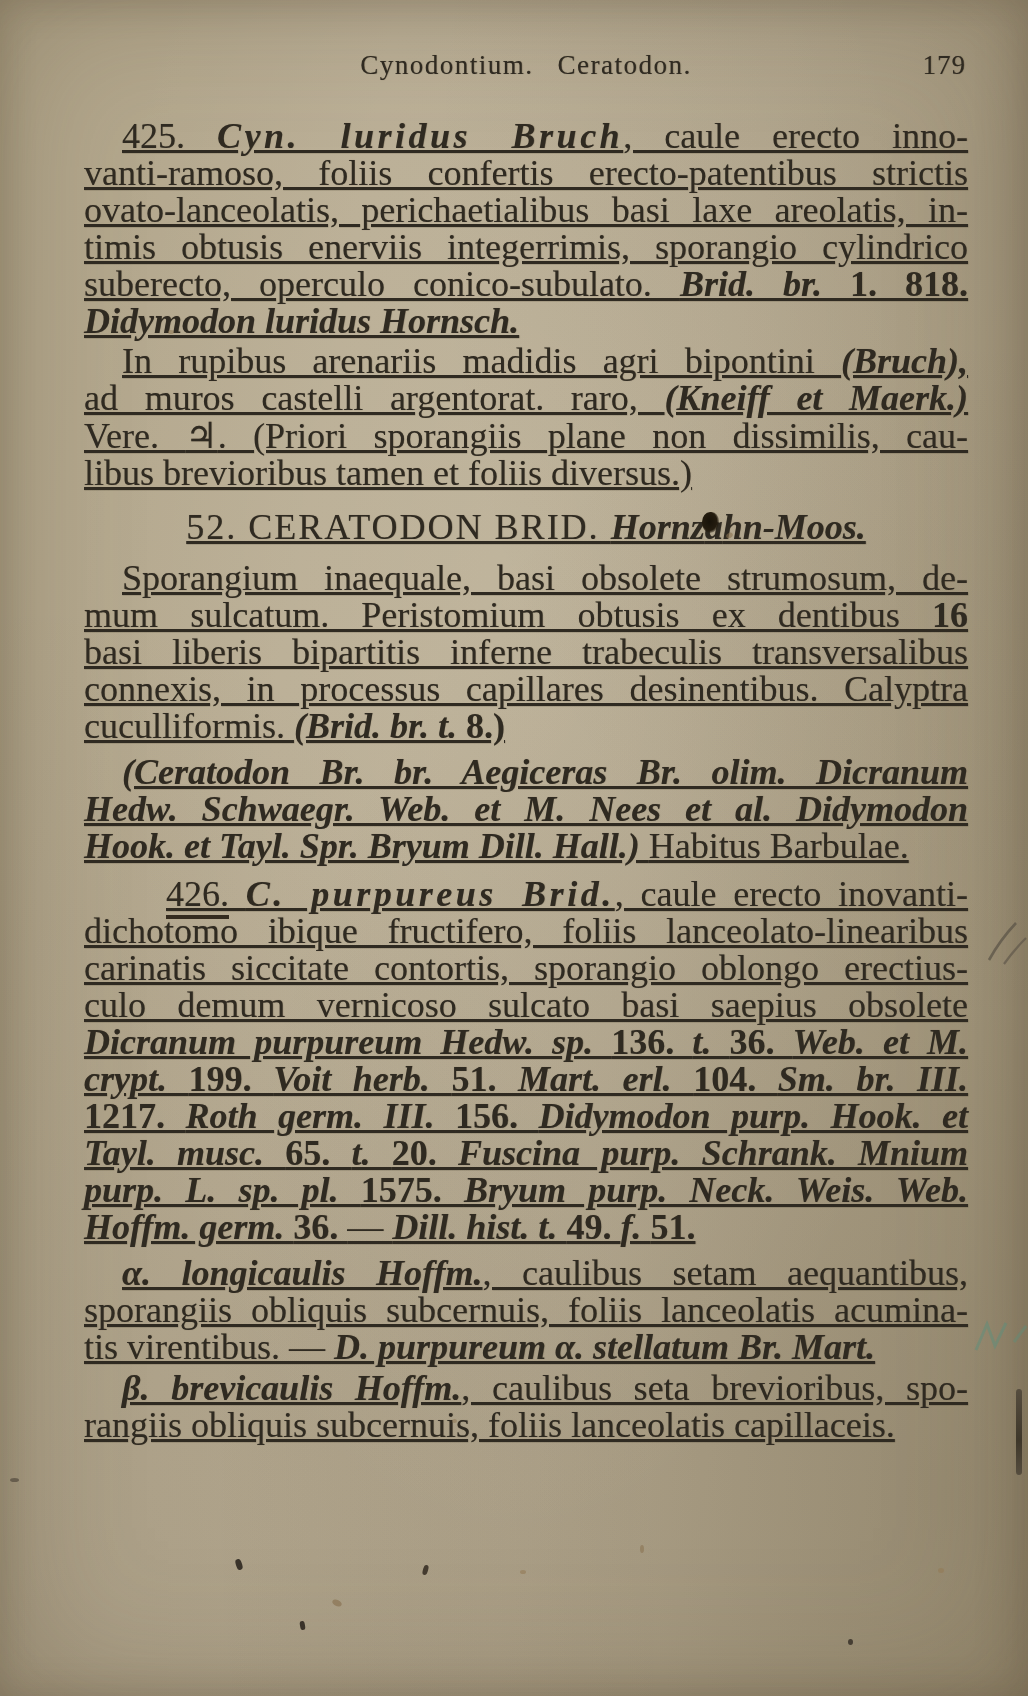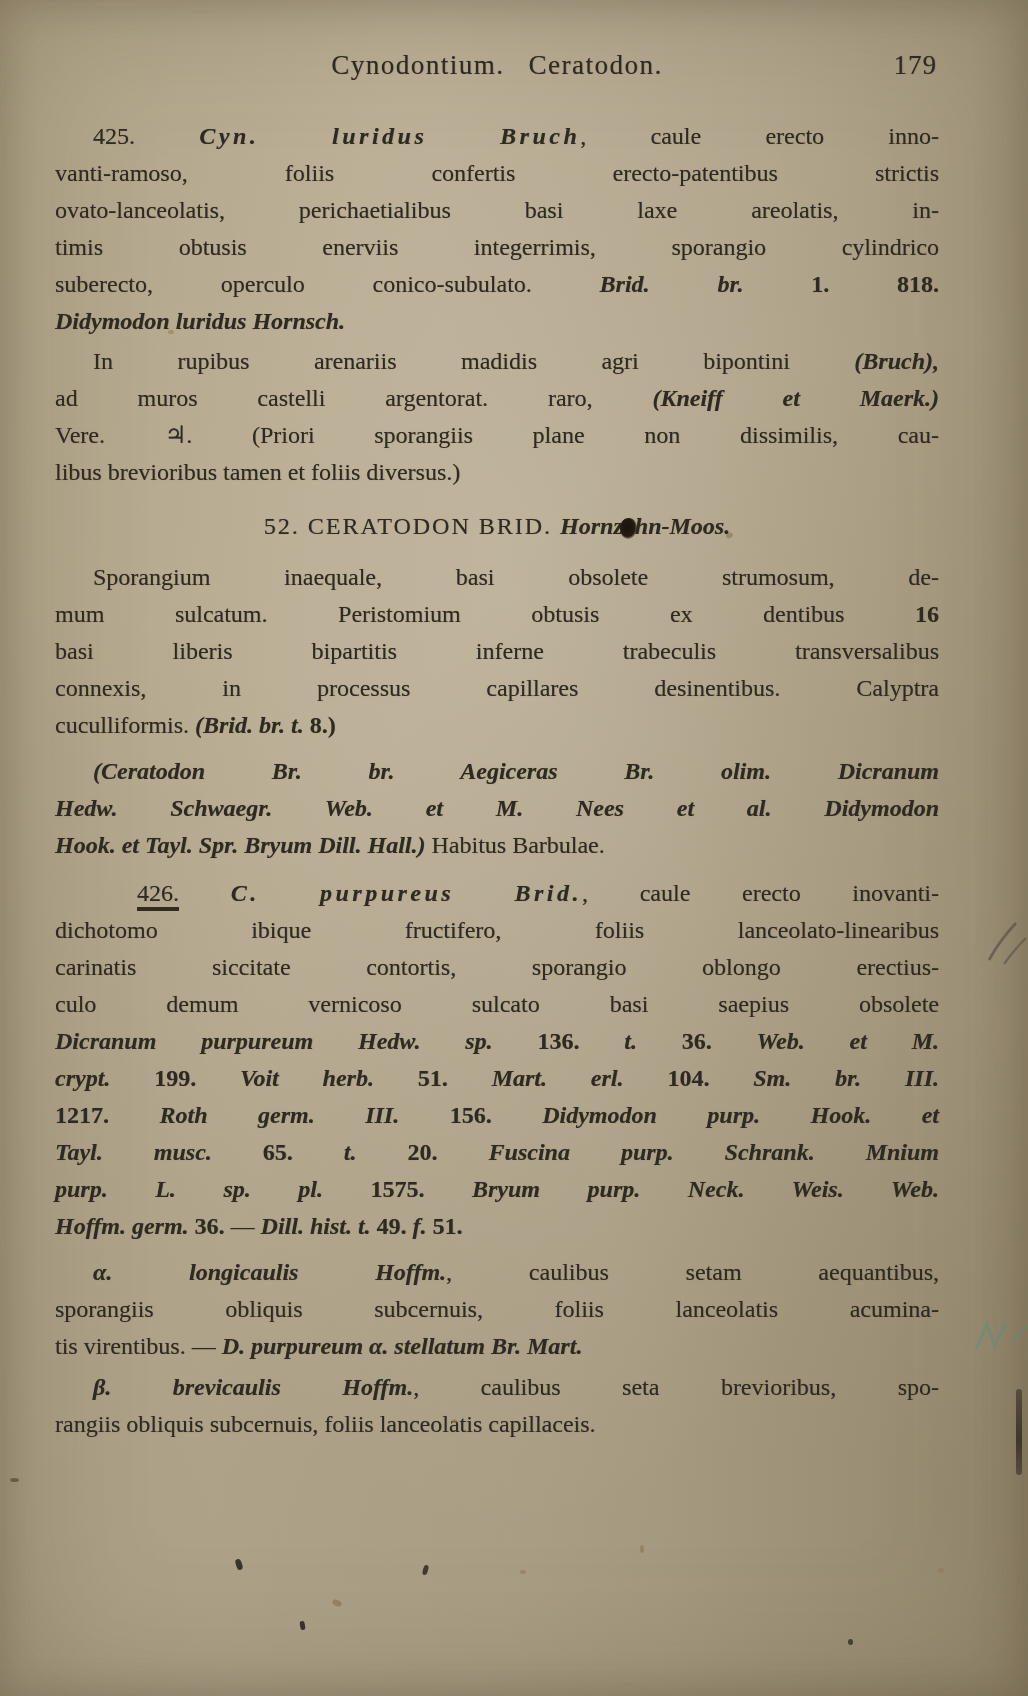--- a/index.html
+++ b/index.html
@@ -13,32 +13,32 @@
     background:
       radial-gradient(ellipse at 50% 35%, rgba(255,250,232,0.12), rgba(255,250,232,0) 62%),
       radial-gradient(ellipse at 92% 88%, rgba(66,54,36,0.20), rgba(66,54,36,0) 55%),
       radial-gradient(ellipse at 4% 96%, rgba(66,54,36,0.12), rgba(66,54,36,0) 45%),
       radial-gradient(ellipse at 96% 10%, rgba(66,54,36,0.10), rgba(66,54,36,0) 40%),
       linear-gradient(100deg,#b0a489 0%,#b8ac93 30%,#b6aa91 60%,#a99d81 100%);
     box-shadow: inset 0 0 140px rgba(84,70,48,.30), inset -14px 0 40px rgba(70,58,40,.18), inset 10px 0 30px rgba(70,58,40,.10);
     font-family:"Liberation Serif", serif;
     color:var(--ink);
   }
-  .content{position:absolute;left:55px;top:50px;width:884px;}
+  .content{position:absolute;left:84px;top:50px;width:884px;}
   .header{position:relative;height:42px;margin-bottom:26px;}
   .running-title{
     text-align:center;font-size:27px;letter-spacing:1.5px;
     text-shadow:0.4px 0.4px 0.8px rgba(48,38,22,.45);
   }
   .running-title .gap{margin-left:24px;}
   .page-number{
     position:absolute;right:2px;top:0;font-size:27px;letter-spacing:1px;
     text-shadow:0.4px 0.4px 0.8px rgba(48,38,22,.45);
   }
-  .text-body{font-size:24px;line-height:37px;text-shadow:0.35px 0.35px 0.7px rgba(48,38,22,.42);}
+  .text-body{font-size:36px;line-height:37px;text-shadow:0.35px 0.35px 0.7px rgba(48,38,22,.42);text-decoration:underline;}
   .line{min-height:37px;}
   .line.j{text-align:justify;text-align-last:justify;}
   .line.ctr{text-align:center;text-align-last:center;}
   .line.ind{text-indent:38px;}
   .s-r{font-style:normal;}
   .s-bi{font-style:italic;font-weight:bold;}
   .s-sbi{font-style:italic;font-weight:bold;letter-spacing:3.5px;word-spacing:5px;}
   .s-n{font-weight:bold;}
   .s-hr{letter-spacing:2px;}
   .s-u426{border-bottom:4px solid rgba(41,33,22,.92);padding-bottom:1px;margin-left:44px;}

